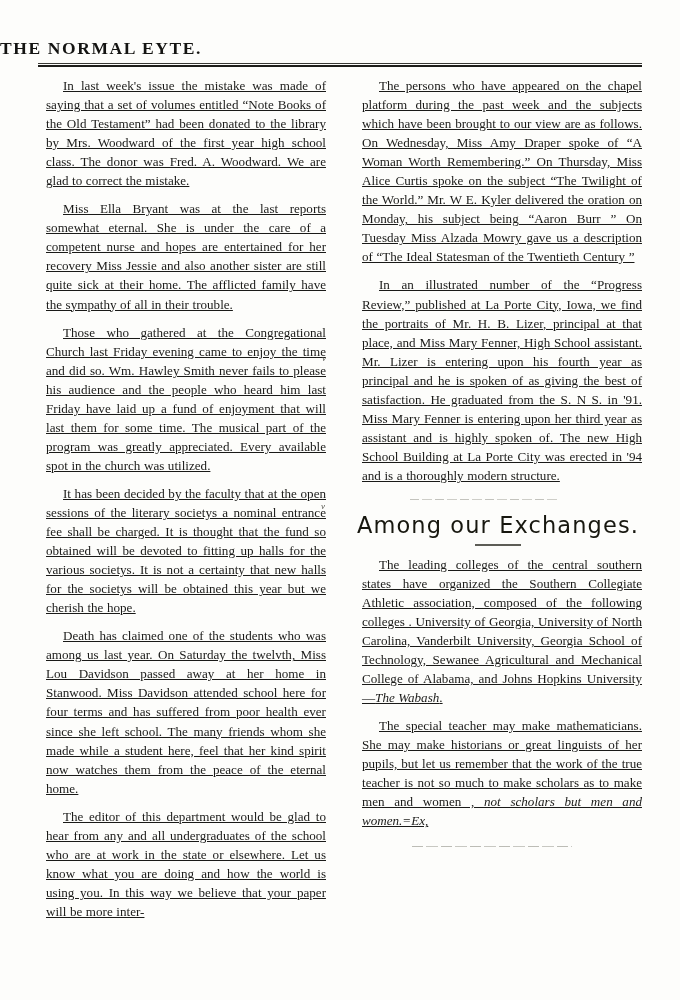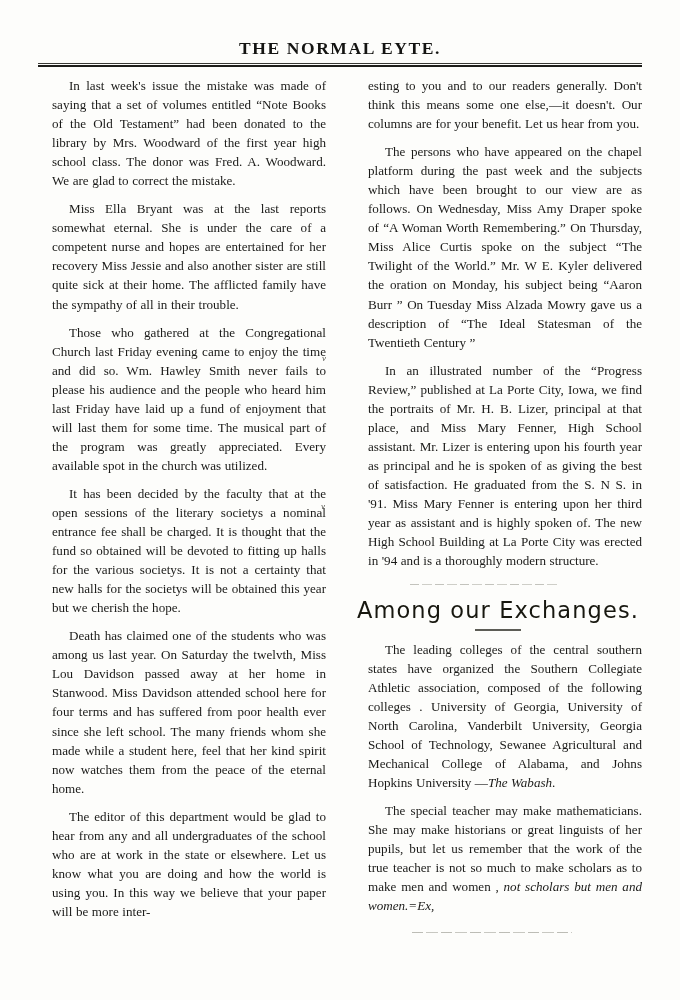--- a/index.html
+++ b/index.html
@@ -23,21 +23,21 @@
     width: 680px;
     height: 1000px;
     background: #fdfdfb;
   }
 
   
   .masthead {
     position: absolute;
     left: 0; top: 38px;
     width: 680px;
-    text-align: center;
+    text-align: left;
   }
   .masthead-title {
     font-family: "Liberation Serif", "DejaVu Serif", serif;
     font-weight: bold;
     font-size: 17.5px;
     letter-spacing: 1.6px;
     color: #141412;
     white-space: nowrap;
   }
 
@@ -71,28 +71,29 @@
     height: 905px;
     display: flex;
     justify-content: space-between;
   }
   .col {
     width: 288px;
     position: relative;
   }
 
   p.body {
-    margin: 0 0 9px 14px;
+    margin: 0 0 9px 8px;
     font-size: 13.1px;
     line-height: 1.455;
     text-align: justify;
     text-indent: 17px;
     -webkit-hyphens: none;
     hyphens: none;
     word-spacing: 0.3px;
+    text-decoration: underline;
   }
   p.body.cont {
     text-indent: 0;
   }
   p.tight {
     margin-bottom: 8px;
   }
   .ital {
     font-style: italic;
   }
@@ -197,21 +198,20 @@
       <p class="body">Death has claimed one of the students who was among us last year. On Saturday the twelvth, Miss Lou Davidson passed away at her home in Stanwood. Miss Davidson attended school here for four terms and has suffered from poor health ever since she left school. The many friends whom she made while a student here, feel that her kind spirit now watches them from the peace of the eternal home.</p>
 
       <p class="body">The editor of this department would be glad to hear from any and all undergraduates of the school who are at work in the state or elsewhere. Let us know what you are doing and how the world is using you. In this way we believe that your paper will be more inter-</p>
 
       <span class="scan-mark" style="left:284px; top:277px;">ν</span>
       <span class="scan-mark" style="left:283px; top:425px;">ν</span>
     </div>
 
     <div class="col">
 
-      <p class="body cont">esting to you and to our readers generally. Don't think this means some one else,—it doesn't. Our columns are for your benefit. Let us hear from you.</p>
 
       <p class="body">The persons who have appeared on the chapel platform during the past week and the subjects which have been brought to our view are as follows. On Wednesday, Miss Amy Draper spoke of “A Woman Worth Remembering.” On Thursday, Miss Alice Curtis spoke on the subject “The Twilight of the World.” Mr. W E. Kyler delivered the oration on Monday, his subject being “Aaron Burr ”  On Tuesday Miss Alzada Mowry gave us a description of “The Ideal Statesman of the Twentieth Century ”</p>
 
       <p class="body tight">In an illustrated number of the “Progress Review,” published at La Porte City, Iowa, we find the portraits of Mr. H. B. Lizer, principal at that place, and Miss Mary Fenner, High School assistant. Mr. Lizer is entering upon his fourth year as principal and he is spoken of as giving the best of satisfaction. He graduated from the S. N S. in '91. Miss Mary Fenner is entering upon her third year as assistant and is highly spoken of. The new High School Building at La Porte City was erected in '94 and is a thoroughly modern structure.</p>
 
       <div class="section-break">
         <div class="broken-rule"></div>
       </div>
 
       <h2 class="exchanges-head">Among our Exchanges.</h2>

